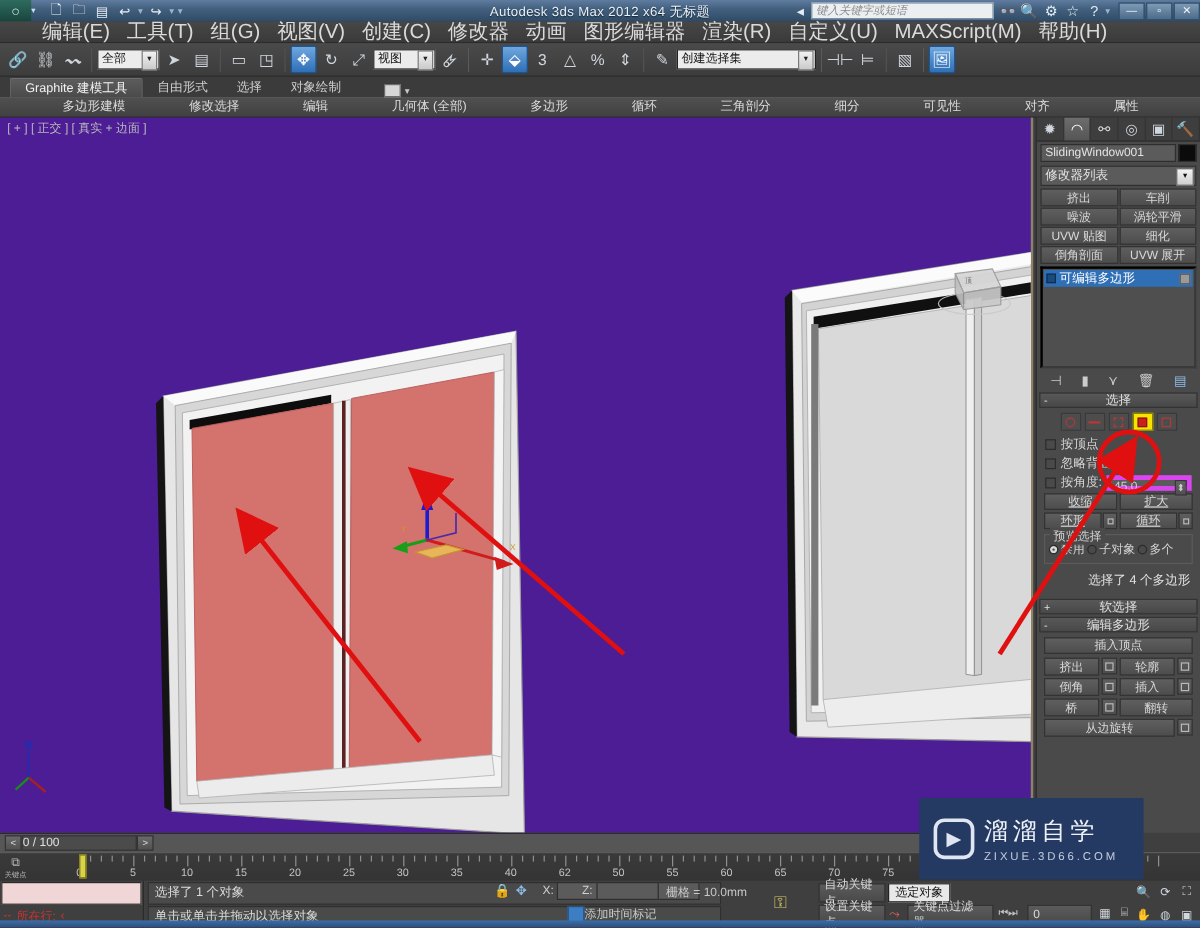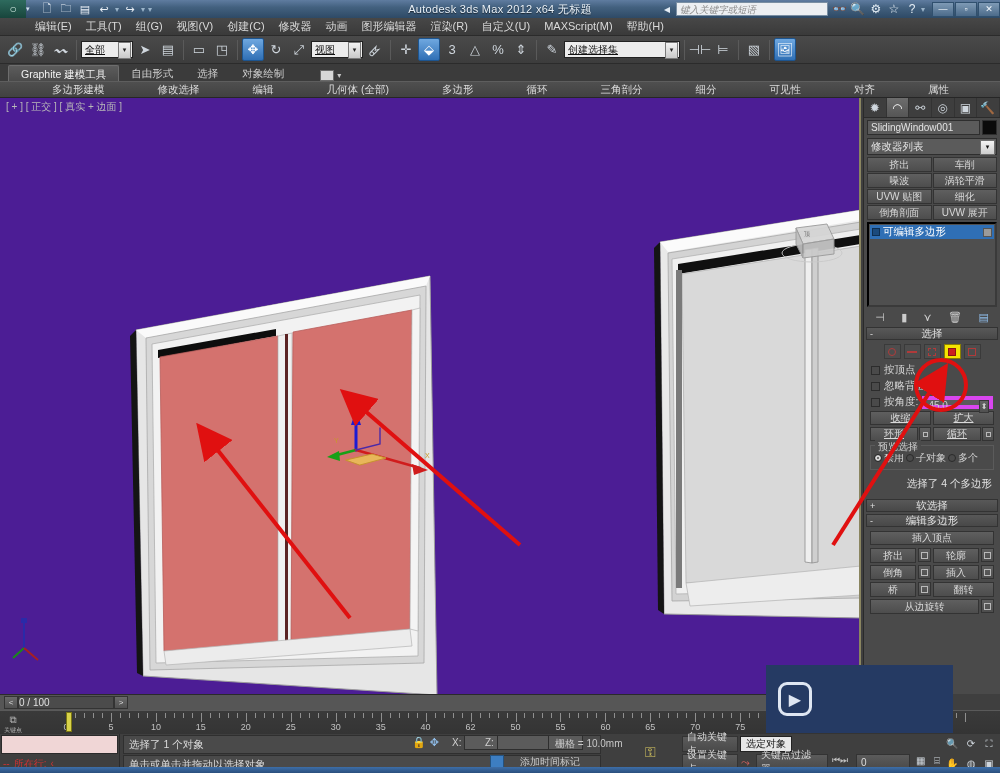--- a/index.html
+++ b/index.html
@@ -50,38 +50,38 @@
     border:1px solid #30506e; color:#f0f6fb; font-size:9px;
     display:flex; align-items:center; justify-content:center; }
 
   
   .menubar {
     position:absolute; left:0; top:18px; width:1000px; height:18px;
     background:linear-gradient(to bottom,#474747,#3a3a3a);
     border-bottom:1px solid #2b2b2b;
     display:flex; align-items:center; padding-left:28px;
   }
-  .menuitem { padding:0 7px; height:17px; line-height:17px; font-size:11px; color:#dadada; cursor:default; }
+  .menuitem { padding:0 7px; height:17px; line-height:17px; font-size:17px; color:#dadada; cursor:default; }
 
   
   .maintoolbar {
     position:absolute; left:0; top:36px; width:1000px; height:28px;
     background:linear-gradient(to bottom,#4a4a4a,#3c3c3c);
     border-bottom:1px solid #2b2b2b;
     display:flex; align-items:center; padding-left:4px; gap:1px;
   }
   .tbtn {
     width:22px; height:23px; display:flex; align-items:center; justify-content:center;
     font-size:13px; color:#cfd6dd; border:1px solid transparent; border-radius:2px;
   }
   .tbtn.on { background:linear-gradient(to bottom,#6fa8e0,#2f6fb5); border-color:#1d5590; color:#fff; }
   .tsep { width:1px; height:20px; background:#2c2c2c; border-right:1px solid #5a5a5a; margin:0 3px; }
   .tbsel {
     height:17px; background:#ececec; border:1px solid #222; color:#111;
-    font-size:10px; line-height:15px; padding:0 12px 0 3px; position:relative; min-width:52px;text-decoration:underline;
+    font-size:10px; line-height:15px; padding:0 12px 0 3px; position:relative; min-width:52px;
   }
   .tbsel::after {
     content:"▾"; position:absolute; right:1px; top:0; width:11px; height:15px;
     background:linear-gradient(to bottom,#f2f2f2,#c9c9c9); border:1px solid #7a7a7a;
     font-size:7px; color:#222; text-align:center; line-height:13px;
   }
   .tbsel.wide { min-width:116px; }
 
   
   .ribbon {
@@ -755,21 +755,21 @@
       <div style="position:absolute;left:290px;top:2px;display:flex;align-items:center;gap:4px">
         <span style="font-size:11px;color:#e0c23a">🔒</span>
         <span style="font-size:11px;color:#8fbce8">✥</span>
       </div>
       <div class="coords">
         <span class="clabel">X:</span>
         <span class="cfield"></span>
         <span class="clabel">Y:</span>
         <span class="cfield"></span>
       </div>
-      <div style="position:absolute;left:368px;top:21px;display:flex;align-items:flex-start;gap:16px">
+      <div style="position:absolute;left:351px;top:21px;display:flex;align-items:flex-start;gap:0">
         <span style="width:14px;height:14px;background:#3d7ec2;border:1px solid #24527f;display:inline-block"></span>
         <span style="font-size:10px;color:#c8c8c8">添加时间标记</span>
       </div>
     </div>
 
     <div style="position:absolute;left:485px;top:1px;display:flex;align-items:center;gap:3px">
       <span class="clabel">Z:</span>
       <span class="cfield"></span>
     </div>
     <div class="gridtxt">栅格 = 10.0mm</div>
@@ -798,20 +798,24 @@
         <span class="nico">◍</span>
         <span class="nico">▣</span>
       </div>
     </div>
 
     <div class="bottomstrip"></div>
   </div>
 
   <div class="watermark">
     <div class="wm-logo">▶</div>
+    <div class="wm-txt">
+      <div class="wm-cn">溜溜自学</div>
+      <div class="wm-en">ZIXUE.3D66.COM</div>
+    </div>
   </div>
 
   <svg class="anno">
     <defs>
       <marker id="ah" markerWidth="9" markerHeight="9" refX="1" refY="4.5" orient="auto">
         <polygon points="0,0 9,4.5 0,9" fill="#e01010"></polygon>
       </marker>
     </defs>
 
     <line x1="350" y1="618" x2="216" y2="448" stroke="#e01010" stroke-width="4" marker-end="url(#ah)"></line>

